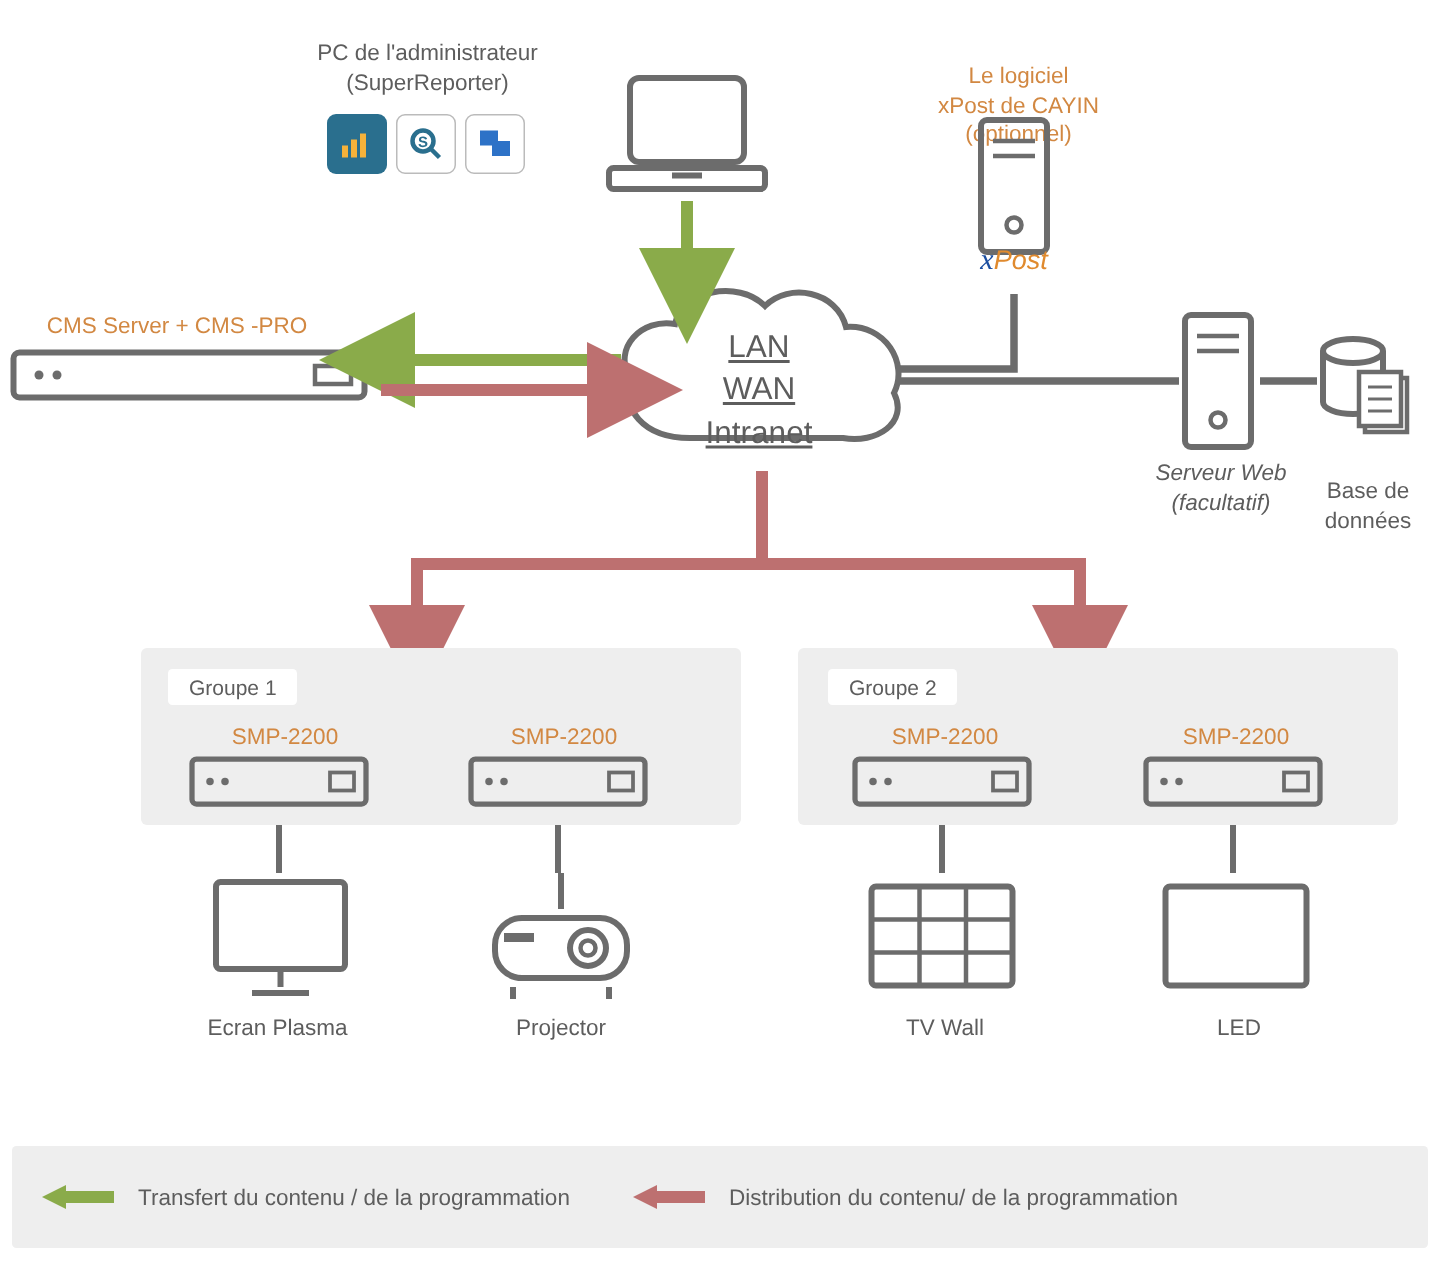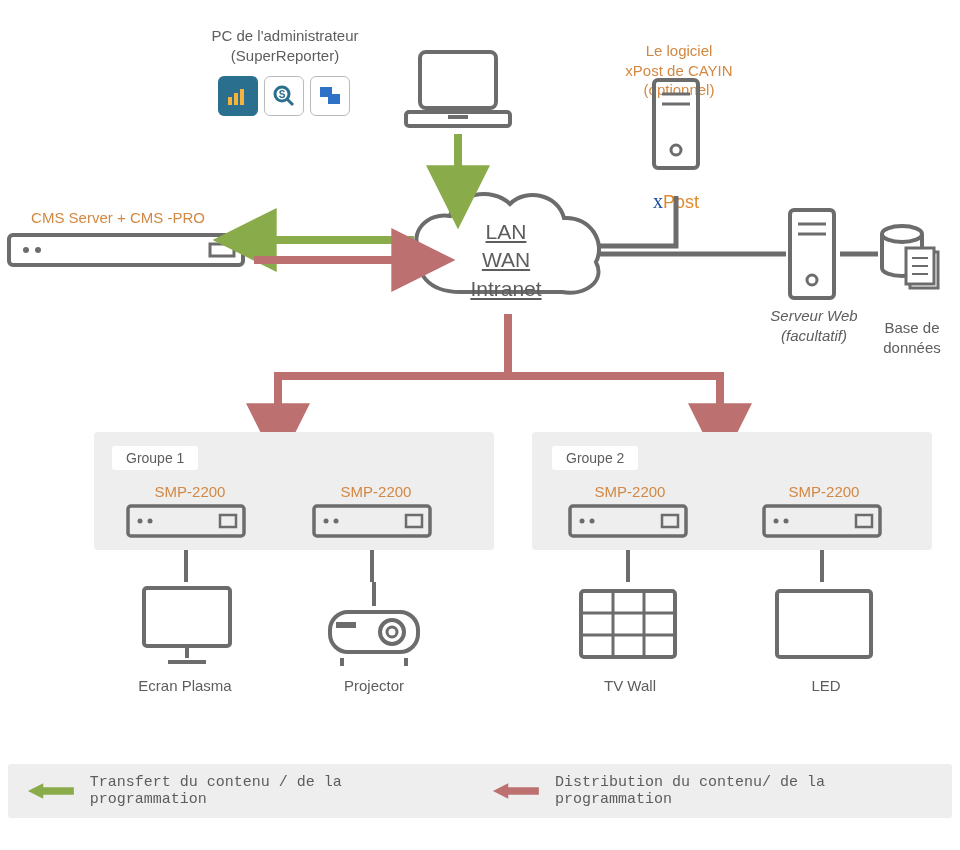--- a/index.html
+++ b/index.html
@@ -85,21 +85,21 @@
   <div>xPost de CAYIN</div>
   <div>(optionnel)</div>
 </div>
 
 <svg style="position:absolute; left:648px; top:76px;" width="56" height="96" viewBox="0 0 56 96">
   <rect x="6" y="4" width="44" height="88" rx="4" fill="none" stroke="#6c6c6c" stroke-width="4"></rect>
   <line x1="14" y1="18" x2="42" y2="18" stroke="#6c6c6c" stroke-width="3"></line>
   <line x1="14" y1="28" x2="42" y2="28" stroke="#6c6c6c" stroke-width="3"></line>
   <circle cx="28" cy="74" r="5" fill="none" stroke="#6c6c6c" stroke-width="3"></circle>
 </svg>
-<div class="label" style="left:634px; top:188px; width:84px; ">
+<div class="label" style="left:634px; top:160px; width:84px; font-style:italic;">
   <span style="color:#1b4ea0; font-size:20px; font-family:'Times New Roman',serif;">x</span><span style="color:#e08a2e; font-size:18px;">Post</span>
 </div>
 
 <svg style="position:absolute; left:406px; top:182px;" width="200" height="135" viewBox="0 0 200 135">
   <path d="M54 110
            C22 110 8 90 14 70
            C2 50 22 30 44 34
            C48 12 86 4 104 22
            C120 6 152 12 158 36
            C184 34 200 60 190 80
@@ -239,21 +239,21 @@
   <line x1="35" y1="3" x2="35" y2="69" stroke="#6c6c6c" stroke-width="3"></line>
   <line x1="66" y1="3" x2="66" y2="69" stroke="#6c6c6c" stroke-width="3"></line>
 </svg>
 <div class="label gray" style="left:580px; top:676px; width:100px;">TV Wall</div>
 
 <svg style="position:absolute; left:774px; top:588px;" width="100" height="72" viewBox="0 0 100 72">
   <rect x="3" y="3" width="94" height="66" rx="3" fill="none" stroke="#6c6c6c" stroke-width="4"></rect>
 </svg>
 <div class="label gray" style="left:776px; top:676px; width:100px;">LED</div>
 
-<div class="legend" style="left:8px; top:764px; width:944px; height:54px;font-family:Liberation Mono, monospace;">
+<div class="legend" style="left:8px; top:764px; width:944px; height:68px;">
   <div class="legend-item">
     <svg width="54" height="20" viewBox="0 0 54 20">
       <line x1="50" y1="10" x2="14" y2="10" stroke="#8aab4a" stroke-width="8"></line>
       <path d="M18 2 L2 10 L18 18 Z" fill="#8aab4a"></path>
     </svg>
     <span>Transfert du contenu / de la programmation</span>
   </div>
   <div class="legend-item">
     <svg width="54" height="20" viewBox="0 0 54 20">
       <line x1="50" y1="10" x2="14" y2="10" stroke="#bd7070" stroke-width="8"></line>

